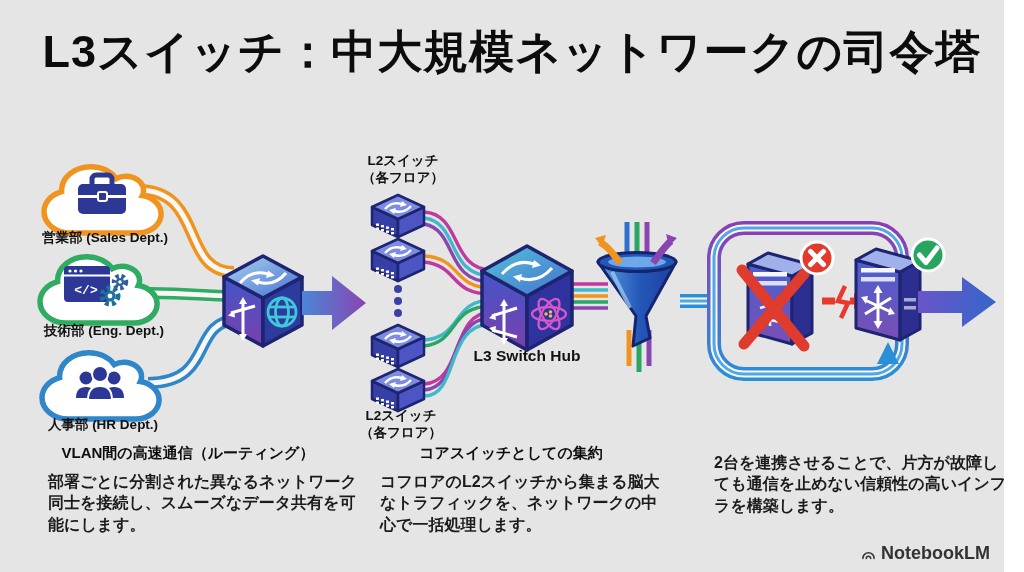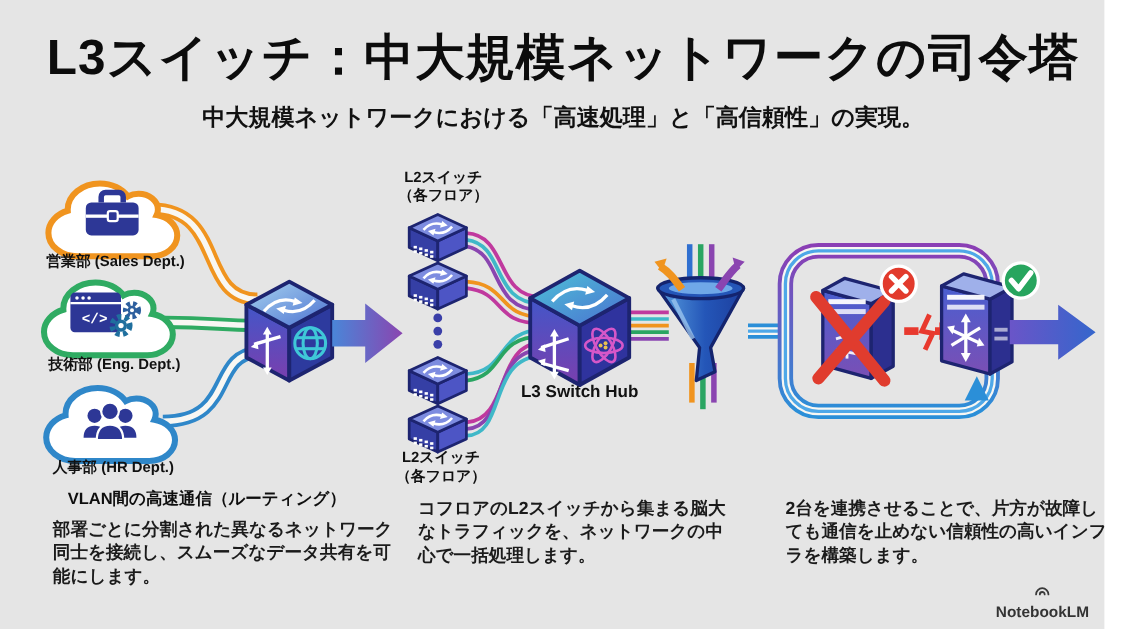--- a/index.html
+++ b/index.html
@@ -25,30 +25,29 @@
   }
   .section p {
     margin-top:8px; font-size:16px; font-weight:600; color:#1b1b1b; line-height:1.33;margin-left:26px;
   }
   .section-1 { left:16px;  width:344px; }
   .section-2 { left:354px; width:314px; }
   .section-3 { left:688px; width:320px; }
   .section-1 p { padding-left:6px; }
   .brand {
     position:absolute; right:14px; bottom:8px; display:flex; align-items:center; gap:5px;
-    font-size:14px; font-weight:700; color:#333;flex-direction:column;
+    font-size:18px; font-weight:700; color:#333;
   }
 </style>
 </head>
 <body>
 
 <div class="canvas">
 
   <div class="title">L3スイッチ：中大規模ネットワークの司令塔</div>
-  <div class="subtitle">中大規模ネットワークにおける「高速処理」と「高信頼性」の実現。</div>
 
   <svg class="diagram-svg" viewBox="0 0 1024 572">
     <defs>
       <path id="cloud" vector-effect="non-scaling-stroke" d="M0 336c0 79.5 64.5 144 144 144H512c70.7 0 128-57.3 128-128c0-61.9-44-113.6-102.4-125.4c4.1-10.7 6.4-22.4 6.4-34.6c0-53-43-96-96-96c-19.7 0-38.1 6-53.3 16.2C367 64.2 315.3 32 256 32C167.6 32 96 103.6 96 192c0 2.7 .1 5.4 .2 8.1C40.2 219.8 0 273.2 0 336z"></path>
       <g id="l2box">
         <path d="M1 13 L27 25 L27 43 L1 31 Z" fill="#353fa5" stroke="#1d2470" stroke-width="2.5" stroke-linejoin="round"></path>
         <path d="M27 25 L53 13 L53 31 L27 43 Z" fill="#4d55c5" stroke="#1d2470" stroke-width="2.5" stroke-linejoin="round"></path>
         <path d="M27 1 L53 13 L27 25 L1 13 Z" fill="#7d8ce0" stroke="#1d2470" stroke-width="2.5" stroke-linejoin="round"></path>
         <path d="M14 15 Q21 7 31 10" stroke="#ffffff" stroke-width="2.4" fill="none"></path>
         <path d="M31 7 L36 11 L29 13 Z" fill="#ffffff"></path>
@@ -344,20 +343,21 @@
 
       <polygon fill="url(#gradExit)" points="918,291 962,291 962,277 996,302 962,327 962,313 918,313"></polygon>
     </g>
   </svg>
 
   <div class="section section-1">
     <h3>VLAN間の高速通信（ルーティング）</h3>
     <p>部署ごとに分割された異なるネットワーク同士を接続し、スムーズなデータ共有を可能にします。</p>
   </div>
   <div class="section section-2">
+    <h3>コアスイッチとしての集約</h3>
     <p>コフロアのL2スイッチから集まる脳大なトラフィックを、ネットワークの中心で一括処理します。</p>
   </div>
   <div class="section section-3">
     <p>2台を連携させることで、片方が故障しても通信を止めない信頼性の高いインフラを構築します。</p>
   </div>
 
   <div class="brand">
     <svg width="15" height="14" viewBox="0 0 24 22">
       <path d="M3 18 a9 9 0 0 1 18 0" fill="none" stroke="#3a3a3a" stroke-width="2.6" stroke-linecap="round"></path>
       <path d="M8.5 18 a3.5 3.5 0 0 1 7 0" fill="none" stroke="#3a3a3a" stroke-width="2.6" stroke-linecap="round"></path>

